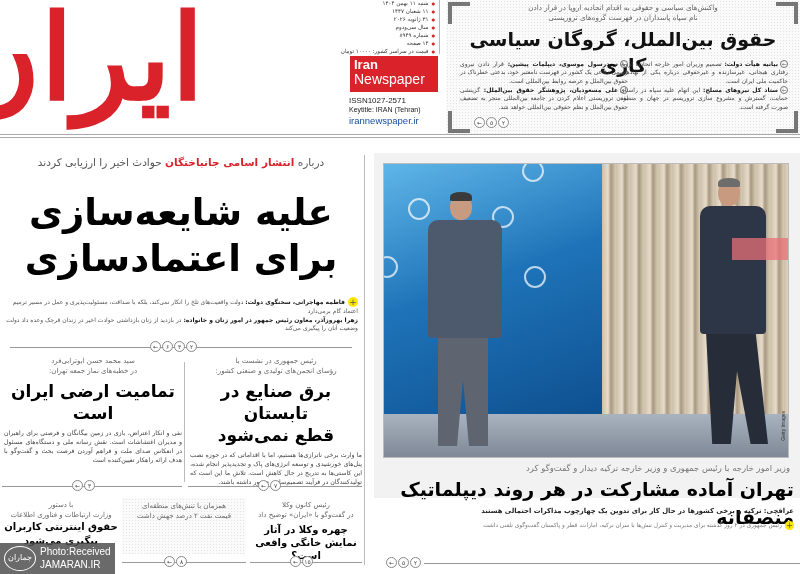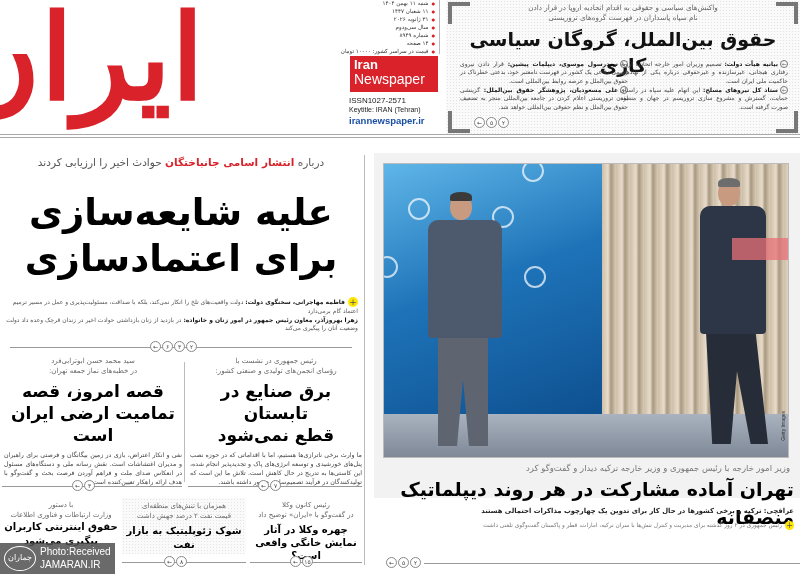--- a/index.html
+++ b/index.html
@@ -21,21 +21,21 @@
   #issue-info { left: 346px; top: 0; width: 94px; height: 54px; border-right: 1px solid #bbb; }
   #issue-info ul { list-style: none; padding-right: 4px; }
   #issue-info li { font-size: 5.6px; line-height: 7.6px; color: #333; white-space: nowrap; }
   #issue-info li::before { content: "●"; color: #d9222a; font-size: 4px; margin-left: 3px; vertical-align: middle; }
   #brand-box { left: 350px; top: 56px; width: 88px; height: 36px; background: #d9222a; direction: ltr; padding: 2px 4px; }
   #brand-box .b1 { color: #fff; font-family: "Liberation Sans", sans-serif; font-weight: bold; font-size: 13px; line-height: 13px; }
   #brand-box .b2 { color: #fff; font-family: "Liberation Sans", sans-serif; font-size: 14px; line-height: 16px; }
   #issn { left: 349px; top: 96px; width: 92px; direction: ltr; font-family: "Liberation Sans", sans-serif; color: #222; }
   #issn .l1 { font-size: 8px; line-height: 9px; }
   #issn .l2 { font-size: 7px; line-height: 9px; }
-  #issn .l3 { font-size: 9.5px; line-height: 13px; font-weight: bold; color: #1a4fa3; }
+  #issn .l3 { font-size: 9.5px; line-height: 13px; font-weight: normal; color: #1a4fa3; }
 
   #lead-box { left: 446px; top: 0; width: 354px; height: 135px;
               background-color: #fafafa;
               background-image: radial-gradient(#e2e2e2 0.6px, transparent 0.7px);
               background-size: 3px 3px; }
   .corner { position: absolute; width: 22px; height: 22px; border-color: #777; border-style: solid; border-width: 0; }
   .c-tl { left: 2px; top: 2px; border-left-width: 4px; border-top-width: 4px; }
   .c-tr { right: 2px; top: 2px; border-right-width: 4px; border-top-width: 4px; }
   .c-bl { left: 2px; bottom: 2px; border-left-width: 4px; border-bottom-width: 4px; }
   .c-br { right: 2px; bottom: 2px; border-right-width: 4px; border-bottom-width: 4px; }
@@ -236,21 +236,20 @@
   </div>
   <div class="bod">ما وارث برخی ناترازی‌ها هستیم، اما با اقداماتی که در حوزه نصب پنل‌های خورشیدی و توسعه انرژی‌های پاک و تجدیدپذیر انجام شده، این کاستی‌ها به تدریج در حال کاهش است. تلاش ما این است که تولیدکنندگان در فرآیند تصمیم‌سازی حضور داشته باشند.</div>
 </div>
 
 <div id="vdiv1" class="abs"></div>
 
 <div id="story-friday" class="story">
   <div class="kick">سید محمد حسن ابوترابی‌فرد</div>
   <div class="kick">در خطبه‌های نماز جمعه تهران:</div>
   <div class="ttl">
-    <div>قصه امروز، قصه</div>
     <div>تمامیت ارضی ایران است</div>
   </div>
   <div class="bod">نفی و انکار اعتراض، بازی در زمین بیگانگان و فرصتی برای راهبران و مدیران اغتشاشات است. نقش رسانه ملی و دستگاه‌های مسئول در انعکاس صدای ملت و فراهم آوردن فرصت بحث و گفت‌وگو با هدف ارائه راهکار تعیین‌کننده است</div>
 </div>
 
 <div id="pager-power" class="pager-row">
   <div class="line"></div>
   <div class="pager">
     <span>۷</span>
     <span>←</span>
@@ -269,21 +268,20 @@
   <div class="kick">وزارت ارتباطات و فناوری اطلاعات</div>
   <div class="ttl">
     <div>حقوق اینترنتی کاربران</div>
     <div>پیگیری می‌شود</div>
   </div>
 </div>
 
 <div id="story-oil" class="story">
   <div class="kick">همزمان با تنش‌های منطقه‌ای</div>
   <div class="kick">قیمت نفت ۲ درصد جهش داشت</div>
-  <div class="ttl">شوک ژئوپلیتیک به بازار نفت</div>
 </div>
 
 <div id="story-lawyer" class="story">
   <div class="kick">رئیس کانون وکلا</div>
   <div class="kick">در گفت‌وگو با «ایران» توضیح داد</div>
   <div class="ttl">
     <div>چهره وکلا در آثار</div>
     <div>نمایش خانگی واقعی است؟</div>
   </div>
 </div>

